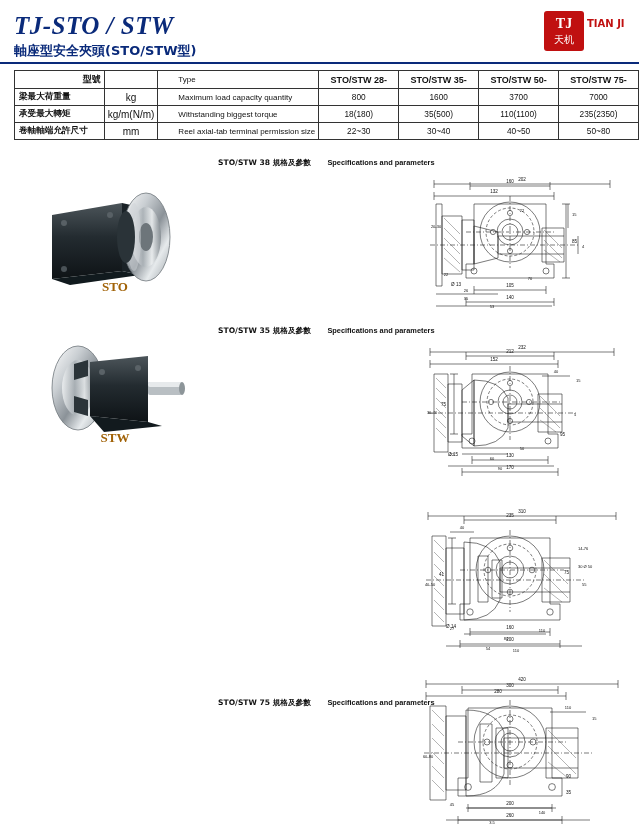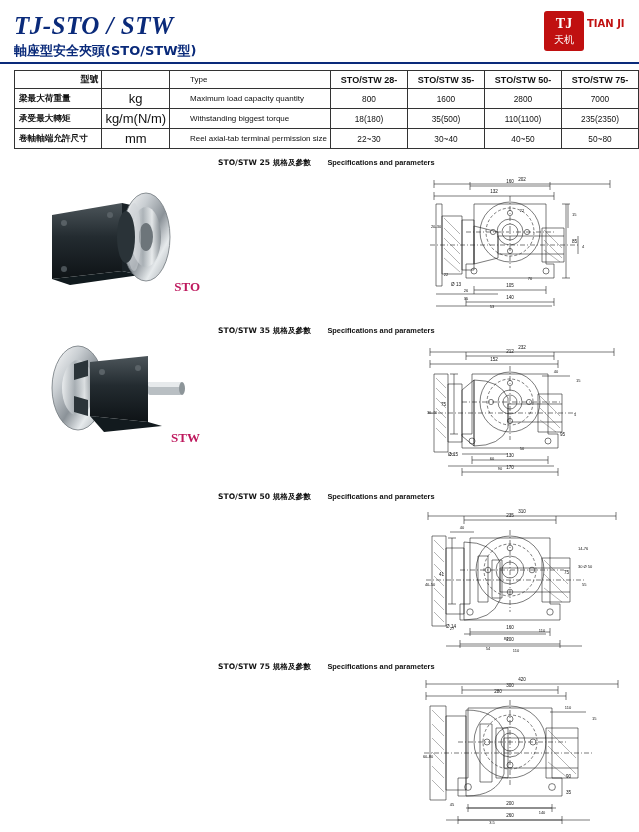--- a/index.html
+++ b/index.html
@@ -66,41 +66,41 @@
     text-align: center;
     white-space: nowrap;
     height: 14px;
   }
   .spec-table .cn {
     font-family: "DejaVu Sans", sans-serif;
     font-size: 8.6px; font-weight: bold;
     text-align: left; padding-left: 4px; width: 96px; margin-left: 40px;
   }
   .spec-table .unit {
-    font-size: 13px; width: 40px; text-align: center;
+    font-size: 10px; width: 40px; text-align: center;
   }
   .spec-table .en {
     font-size: 8px; text-align: left; padding-left: 20px; width: 152px;
   }
   .spec-table .hdr {
     font-weight: bold; font-size: 9px;
   }
   .spec-table .col-val { width: 88px; }
   .spec-table .type-cn {
     font-family: "DejaVu Sans", sans-serif; font-weight: bold; font-size: 9px;
     text-align: right; padding-left: 4px;
   }
 
   
   .photo-box { position: absolute; }
   .photo-caption {
     position: absolute;
     font-family: "Liberation Serif", serif;
-    font-size: 13px; font-weight: bold; color: #be185d;
-    text-align: right; width: 100%;
+    font-size: 13px; font-weight: bold; color: #a16207;
+    text-align: center; width: 100%;
   }
 
   
   .sec-head {
     position: absolute;
     font-size: 7.6px; font-weight: bold;
     font-family: "DejaVu Sans", sans-serif;
     color: #111; white-space: nowrap;
   }
   .sec-head .en {
@@ -149,21 +149,21 @@
         <td class="hdr col-val">STO/STW 75-</td>
       </tr>
     </thead>
     <tbody>
       <tr>
         <td class="cn">梁最大荷重量</td>
         <td class="unit">kg</td>
         <td class="en">Maximum load capacity quantity</td>
         <td>800</td>
         <td>1600</td>
-        <td>2800</td>
+        <td>3700</td>
         <td>7000</td>
       </tr>
       <tr>
         <td class="cn">承受最大轉矩</td>
         <td class="unit">kg/m(N/m)</td>
         <td class="en">Withstanding biggest torque</td>
         <td>18(180)</td>
         <td>35(500)</td>
         <td>110(1100)</td>
         <td>235(2350)</td>
@@ -235,21 +235,21 @@
       <circle cx="108" cy="38" r="3" fill="#5a6267"></circle>
 
       <rect x="118" y="52" width="34" height="13" rx="2" fill="#b9bfc3"></rect>
       <rect x="118" y="52" width="34" height="5" rx="2" fill="#e7eaec"></rect>
       <ellipse cx="152" cy="58.5" rx="3" ry="6.5" fill="#8d9599"></ellipse>
     </svg>
     <div class="photo-caption" style="top:100px;">STW</div>
   </div>
 
   <div class="sec-head" style="left:218px; top:158px;">
-    <span>STO/STW 25 規格及參數</span>
+    <span>STO/STW 38 規格及參數</span>
     <span class="en" style="margin-left:14px;">Specifications and parameters</span>
   </div>
 
   <div class="draw" style="left:218px; top:168px;">
     <svg width="412" height="150" viewBox="0 0 412 150">
       <g stroke="#222" fill="none" stroke-width="0.6">
 
         <line x1="252" y1="18" x2="332" y2="18"></line>
         <line x1="252" y1="14" x2="252" y2="22"></line>
         <line x1="332" y1="14" x2="332" y2="22"></line>
@@ -420,24 +420,20 @@
           <text class="dimtext-s" x="470" y="124" text-anchor="middle" stroke="none" fill="#111">60</text>
           <text class="dimtext-s" x="478" y="134" text-anchor="middle" stroke="none" fill="#111">90</text>
           <text class="dimtext-s" x="500" y="114" text-anchor="middle" stroke="none" fill="#111">50</text>
           <line x1="440" y1="118" x2="486" y2="118"></line>
           <line x1="426" y1="130" x2="532" y2="130"></line>
         </g>
       </g>
     </svg>
   </div>
 
-  <div class="sec-head" style="left:218px; top:492px;">
-    <span>STO/STW 50 規格及參數</span>
-    <span class="en" style="margin-left:14px;">Specifications and parameters</span>
-  </div>
 
   <div class="draw" style="left:218px; top:502px;">
     <svg width="412" height="156" viewBox="0 0 412 156">
       <g stroke="#222" fill="none" stroke-width="0.6">
 
         <line x1="246" y1="18" x2="338" y2="18"></line>
         <line x1="246" y1="14" x2="246" y2="22"></line>
         <line x1="338" y1="14" x2="338" y2="22"></line>
         <text class="dimtext" x="292" y="15" text-anchor="middle" stroke="none" fill="#111">235</text>
         <path d="M252 36 L332 36 L332 102 L342 102 L342 118 L242 118 L242 102 L252 102 Z"></path>
@@ -507,21 +503,21 @@
           <text class="dimtext-s" x="494" y="150" text-anchor="middle" stroke="none" fill="#111">110</text>
           <text class="dimtext-s" x="466" y="148" text-anchor="middle" stroke="none" fill="#111">54</text>
           <text class="dimtext-s" x="556" y="66" stroke="none" fill="#111">30 Ø 50</text>
           <line x1="442" y1="132" x2="524" y2="132"></line>
           <line x1="424" y1="144" x2="560" y2="144"></line>
         </g>
       </g>
     </svg>
   </div>
 
-  <div class="sec-head" style="left:218px; top:662px;">
+  <div class="sec-head" style="left:218px; top:698px;">
     <span>STO/STW 75 規格及參數</span>
     <span class="en" style="margin-left:14px;">Specifications and parameters</span>
   </div>
 
   <div class="draw" style="left:218px; top:672px;">
     <svg width="412" height="158" viewBox="0 0 412 158">
       <g stroke="#222" fill="none" stroke-width="0.6">
 
         <line x1="244" y1="18" x2="340" y2="18"></line>
         <line x1="244" y1="14" x2="244" y2="22"></line>

